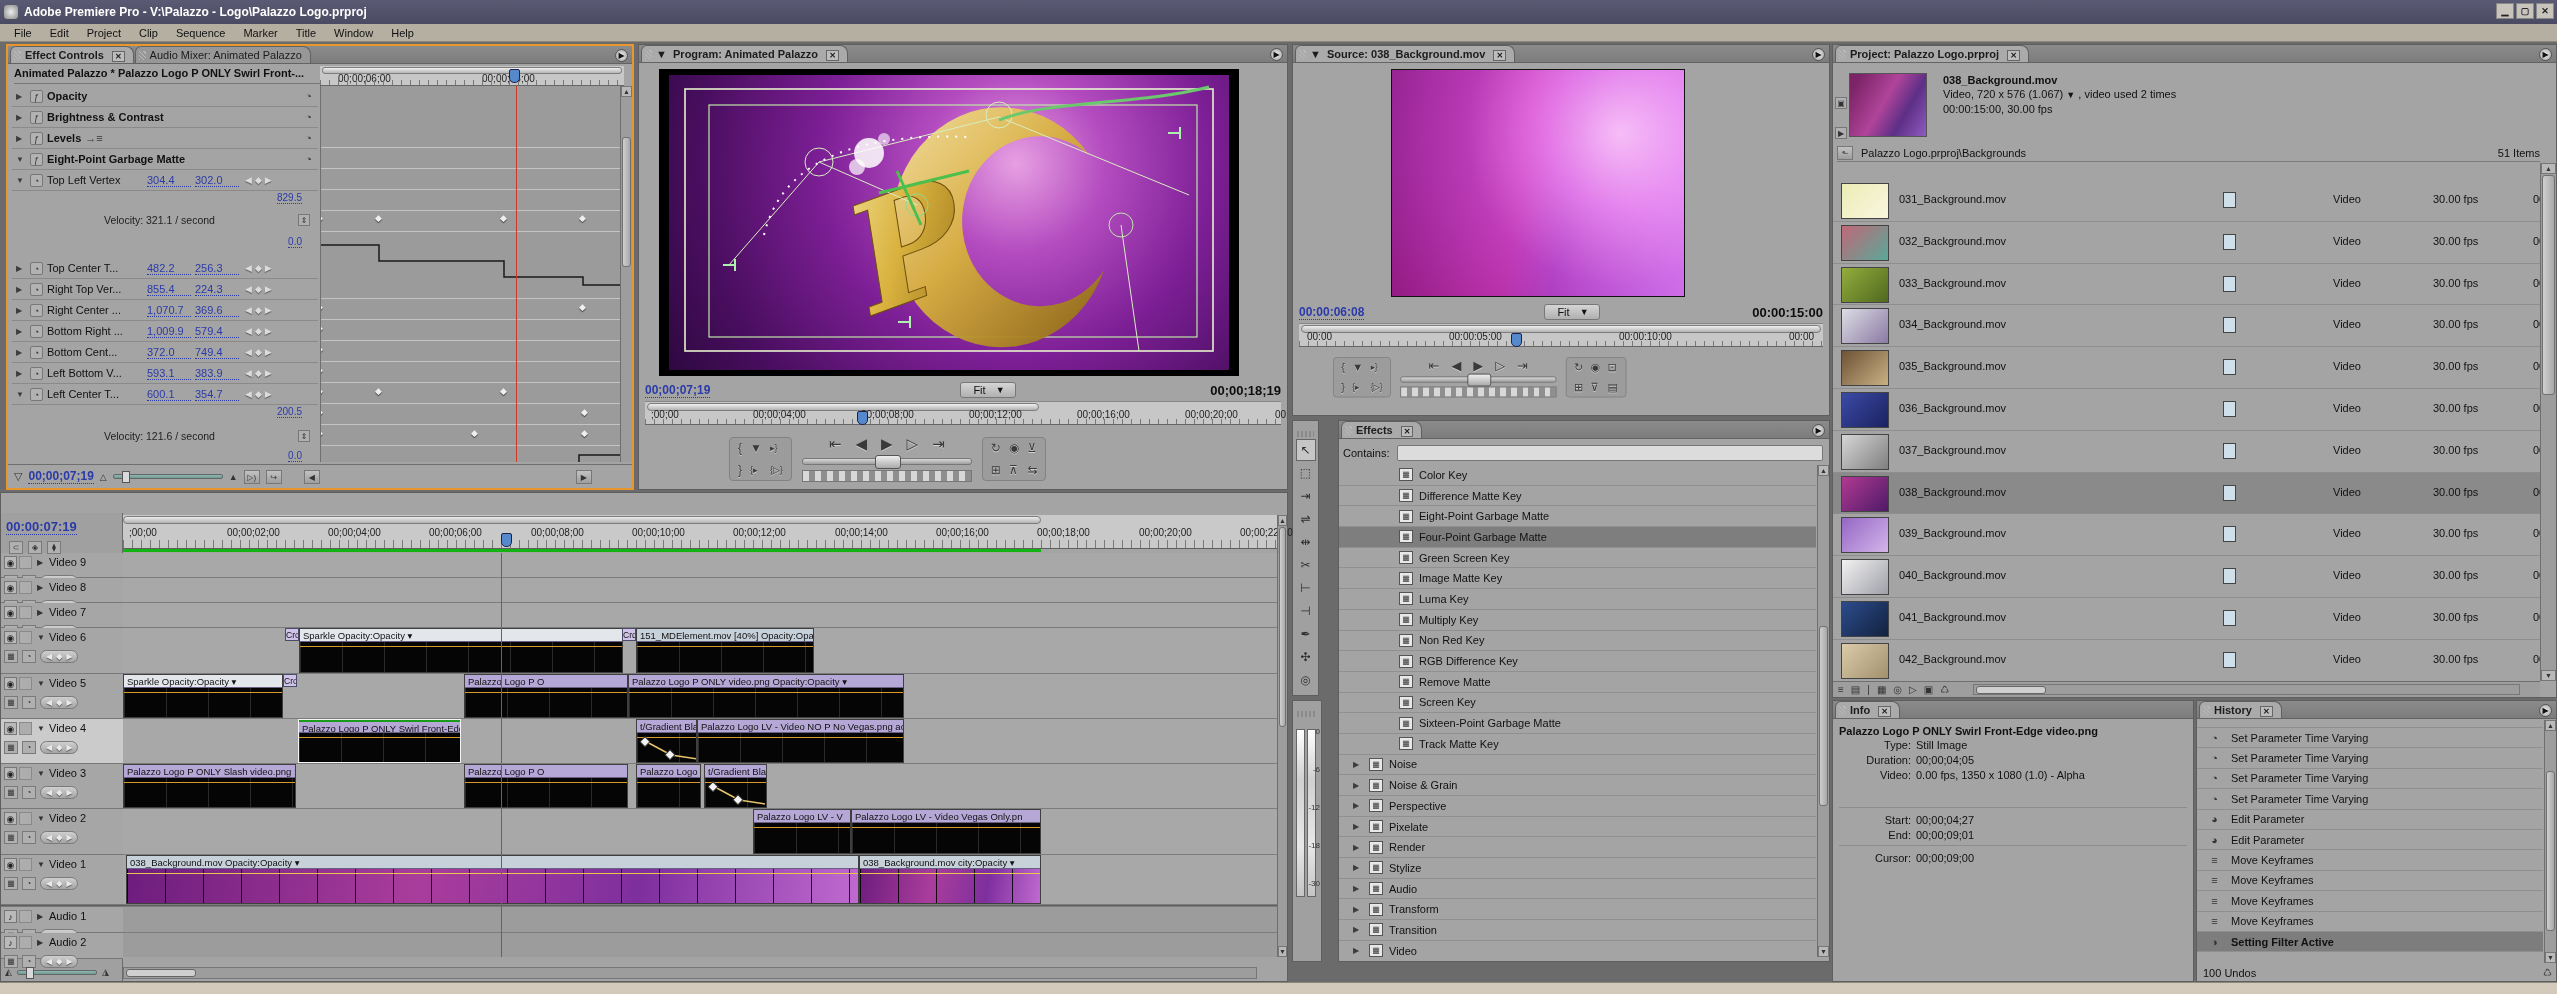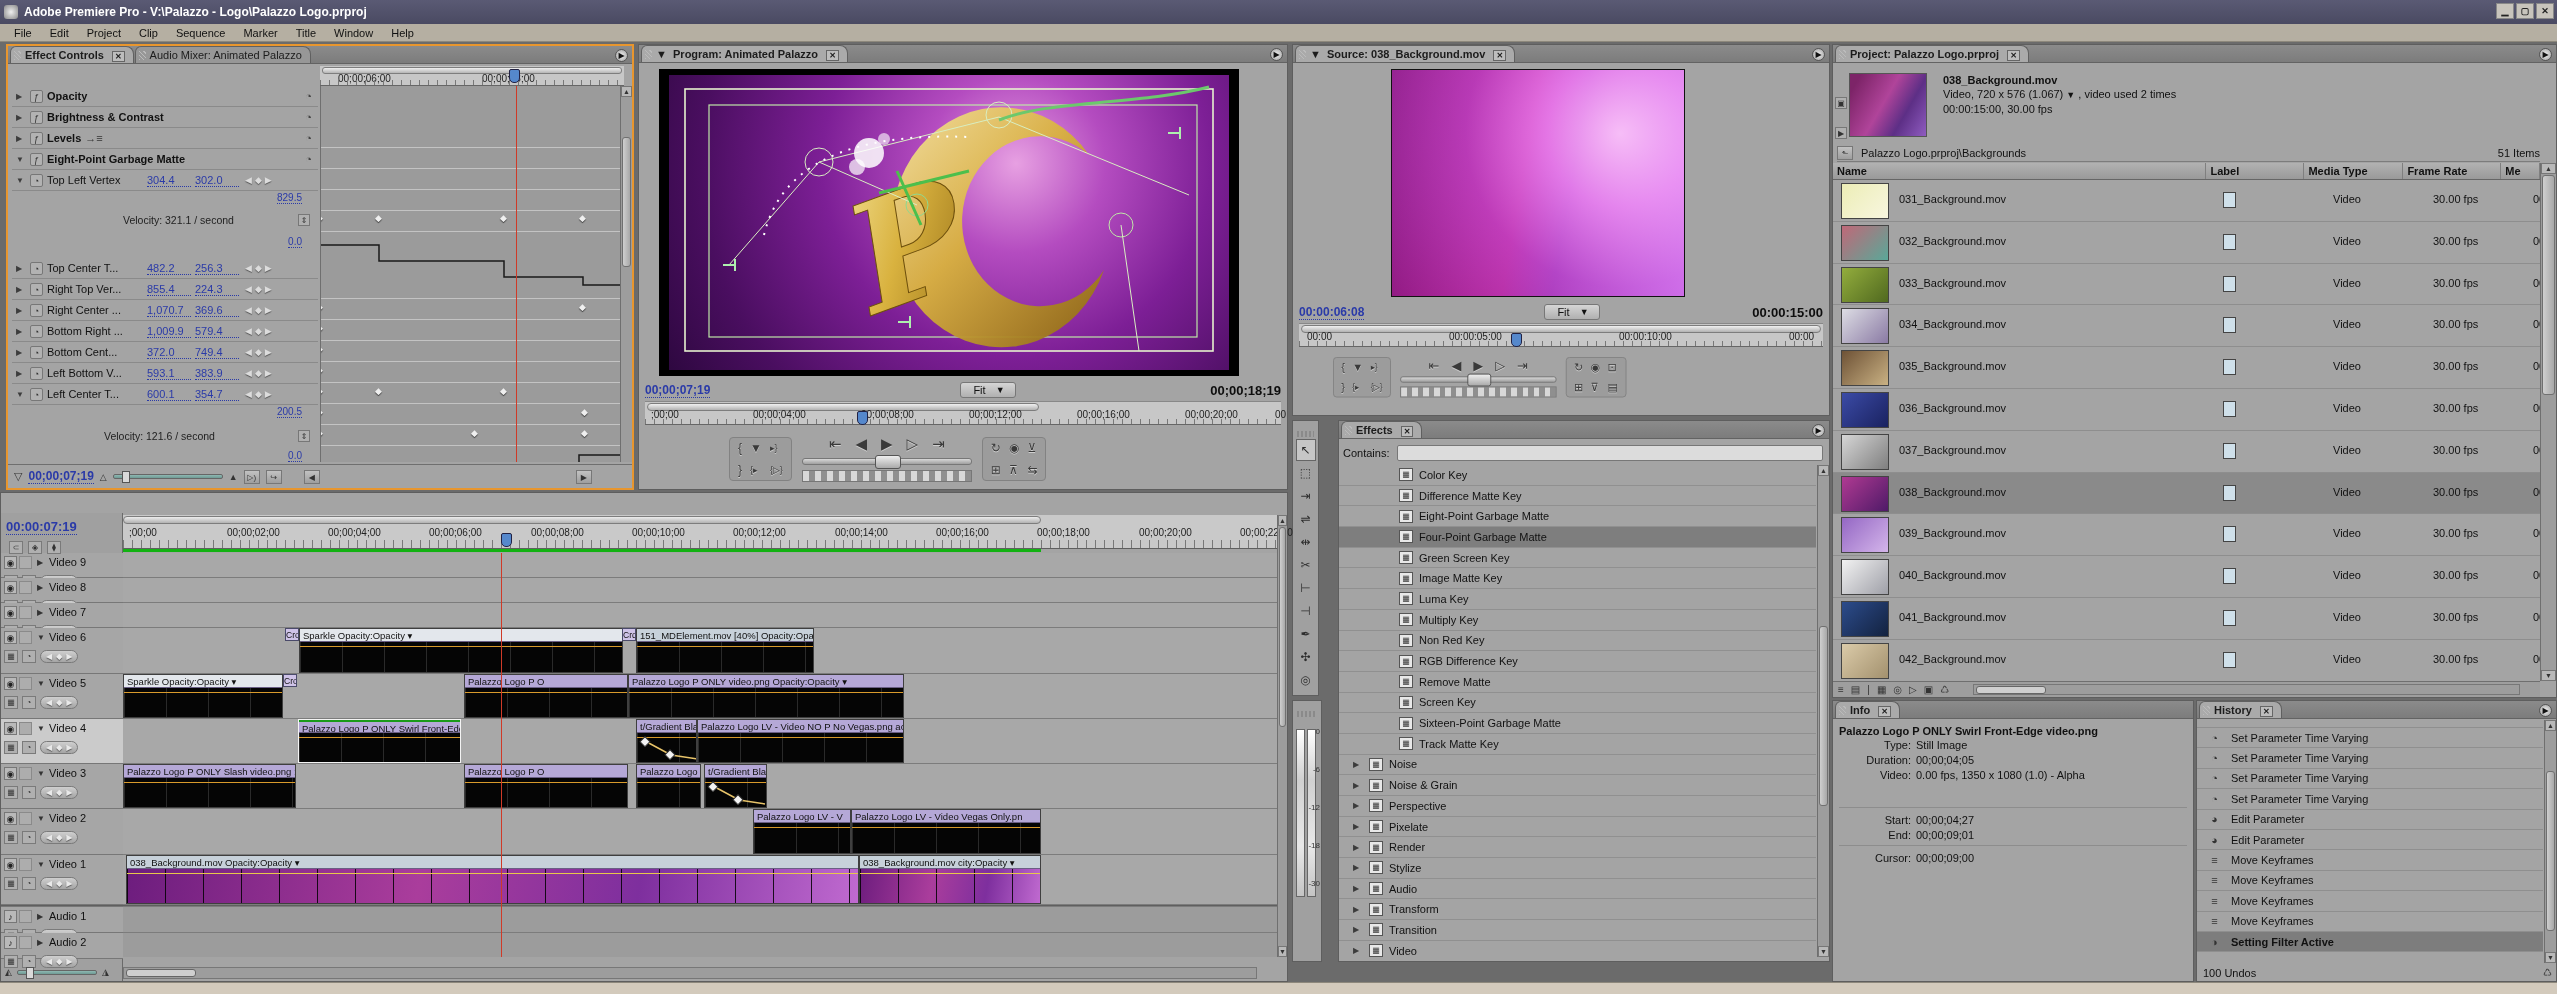--- a/index.html
+++ b/index.html
@@ -208,20 +208,24 @@
 
   <div class="abs panel" style="left:6px;top:44px;width:628px;height:446px;border:2px solid #e8962e;">
     <div class="tabbar">
       <span class="tab active"><span class="grip"></span>
         <span>Effect Controls</span>
         <span class="x">✕</span></span>
       <span class="tab"><span class="grip"></span>
         <span>Audio Mixer: Animated Palazzo</span></span>
       <span class="flyout">▶</span>
     </div>
+    <div class="ec-hdr">
+      <b>Animated Palazzo * Palazzo Logo P ONLY Swirl Front-...</b>
+      <span class="flyout" style="top:0;">»</span>
+    </div>
 
     <div>
 
         <div class="ec-row" style="top: 40px;">
           <span class="twirl">▶</span>
           <span class="fxbox">ƒ</span>
           <span class="ename">Opacity</span>
           <span class="dim"></span>
           <span class="stopwatch">◔</span>
         </div>
@@ -259,21 +263,21 @@
       <span class="bluev">304.4</span>
       <span class="bluev">302.0</span>
       <span class="kfnav">
           <span>◀</span>
           <span>◆</span>
           <span>▶</span>
         </span>
     </div>
     <div>
       <span class="velnum" style="right:330px;top:146px;margin-left:16px;">829.5</span>
-      <span class="veltext" style="left:96px;top:168px;margin-left:19px;">Velocity: 321.1 / second</span>
+      <span class="veltext" style="left:96px;top:168px;">Velocity: 321.1 / second</span>
       <span class="spinbox" style="right:322px;top:168px;">⇕</span>
       <span class="velnum" style="right:330px;top:190px;">0.0</span>
     </div>
 
       <div class="ec-row vrow" style="top: 212px;">
         <span class="twirl">▶</span>
         <span class="fxbox">◔</span>
         <span class="vname">Top Center T...</span>
         <span class="bluev">482.2</span>
         <span class="bluev">256.3</span>
@@ -847,38 +851,20 @@
         <span class="small">▼</span>
         <span>, video used 2 times</span>
       </div>
       <div>00:00:15:00, 30.00 fps</div>
     </div>
     <div class="bin-row" style="top:100px;">
       <span class="minibtn">⬑</span>
       <span>Palazzo Logo.prproj\Backgrounds</span>
       <span style="margin-left:auto;">51 Items</span>
     </div>
-    <div class="cols" style="top:118px;">
-
-        <span class="col" style="border-right: 1px solid rgb(127, 127, 127); padding: 2px 4px; font-weight: bold; white-space: nowrap; overflow: hidden; width: 390px;">
-          <span>Name</span></span>
-
-        <span class="col" style="border-right: 1px solid rgb(127, 127, 127); padding: 2px 4px; font-weight: bold; white-space: nowrap; overflow: hidden; width: 102px;">
-          <span>Label</span></span>
-
-        <span class="col" style="border-right: 1px solid rgb(127, 127, 127); padding: 2px 4px; font-weight: bold; white-space: nowrap; overflow: hidden; width: 103px;">
-          <span>Media Type</span></span>
-
-        <span class="col" style="border-right: 1px solid rgb(127, 127, 127); padding: 2px 4px; font-weight: bold; white-space: nowrap; overflow: hidden; width: 102px;">
-          <span>Frame Rate</span></span>
-
-        <span class="col" style="border-right: 1px solid rgb(127, 127, 127); padding: 2px 4px; font-weight: bold; white-space: nowrap; overflow: hidden; width: 40px;">
-          <span>Me</span></span>
-
-    </div>
     <div class="prj-rows" style="top:135px;bottom:16px;">
 
         <div class="prj-row">
           <span class="th" style="background: linear-gradient(135deg, rgb(236, 237, 182) 0%, rgb(248, 246, 223) 100%);"></span>
           <span class="nm">031_Background.mov</span>
           <span class="ckbox"></span>
           <span class="abs" style="left:500px;top:13px;">Video</span>
           <span class="abs" style="left:600px;top:13px;">30.00 fps</span>
           <span class="abs" style="left:700px;top:13px;">00:0</span>
         </div>

